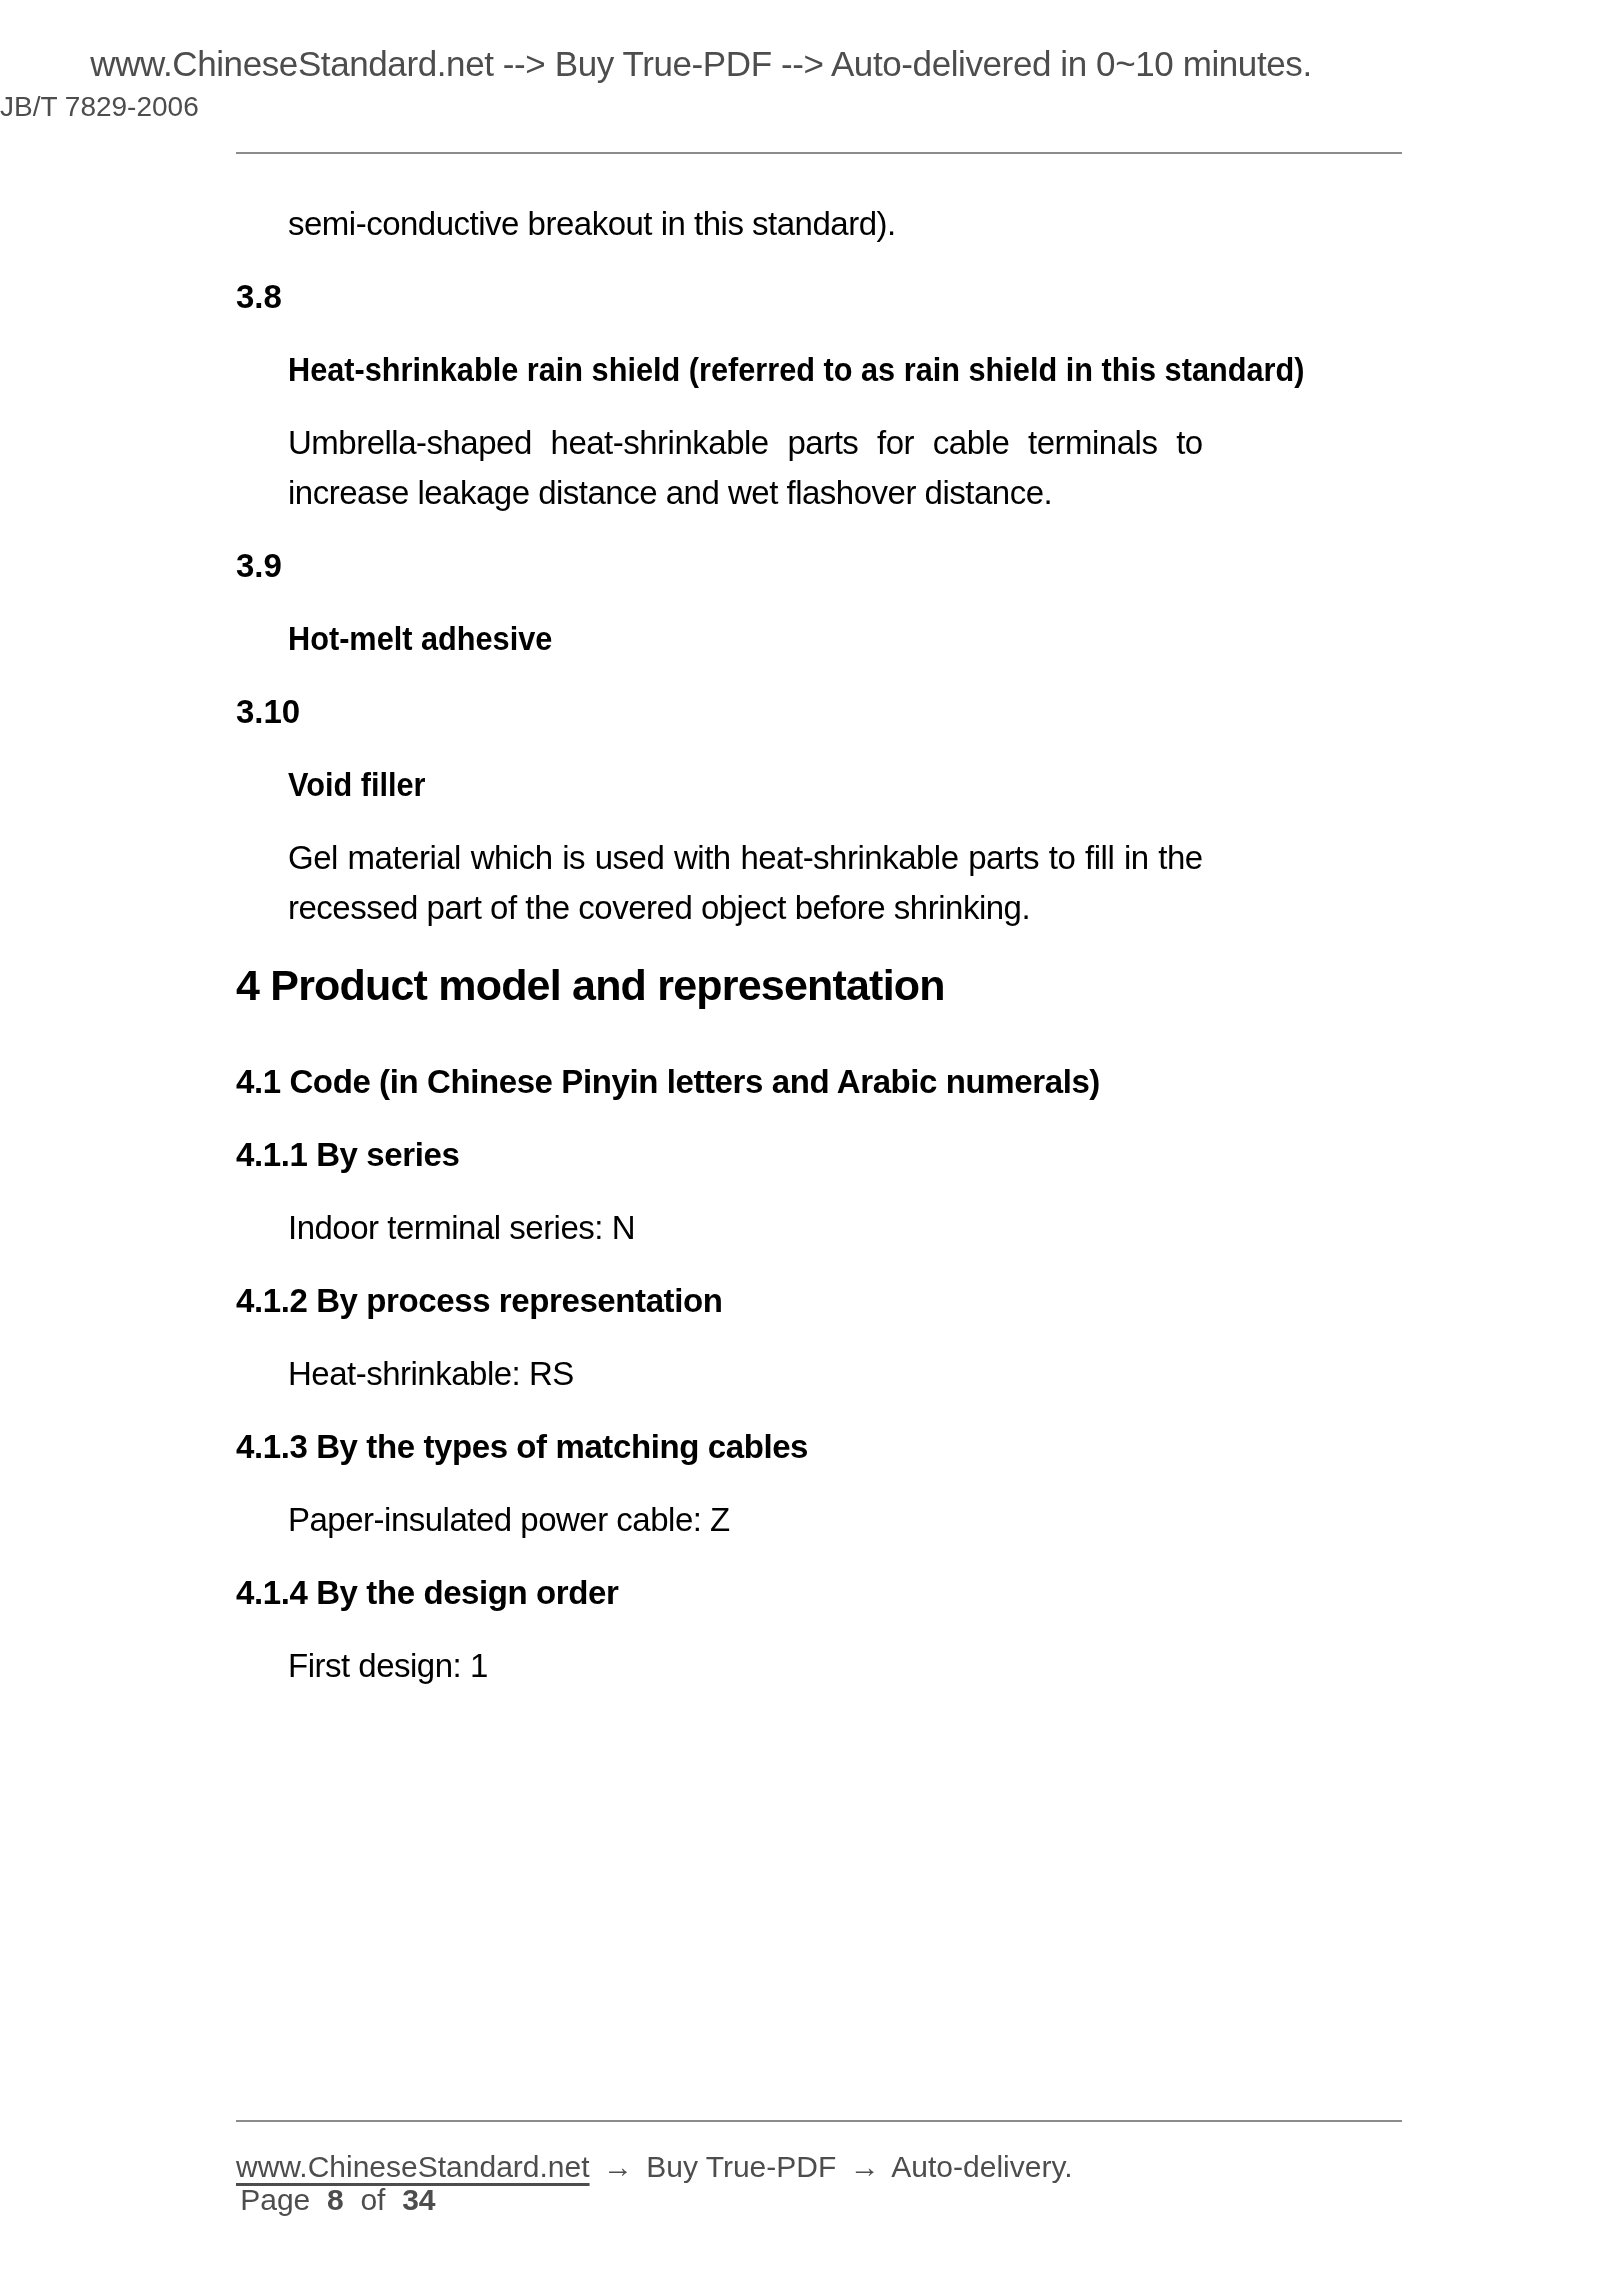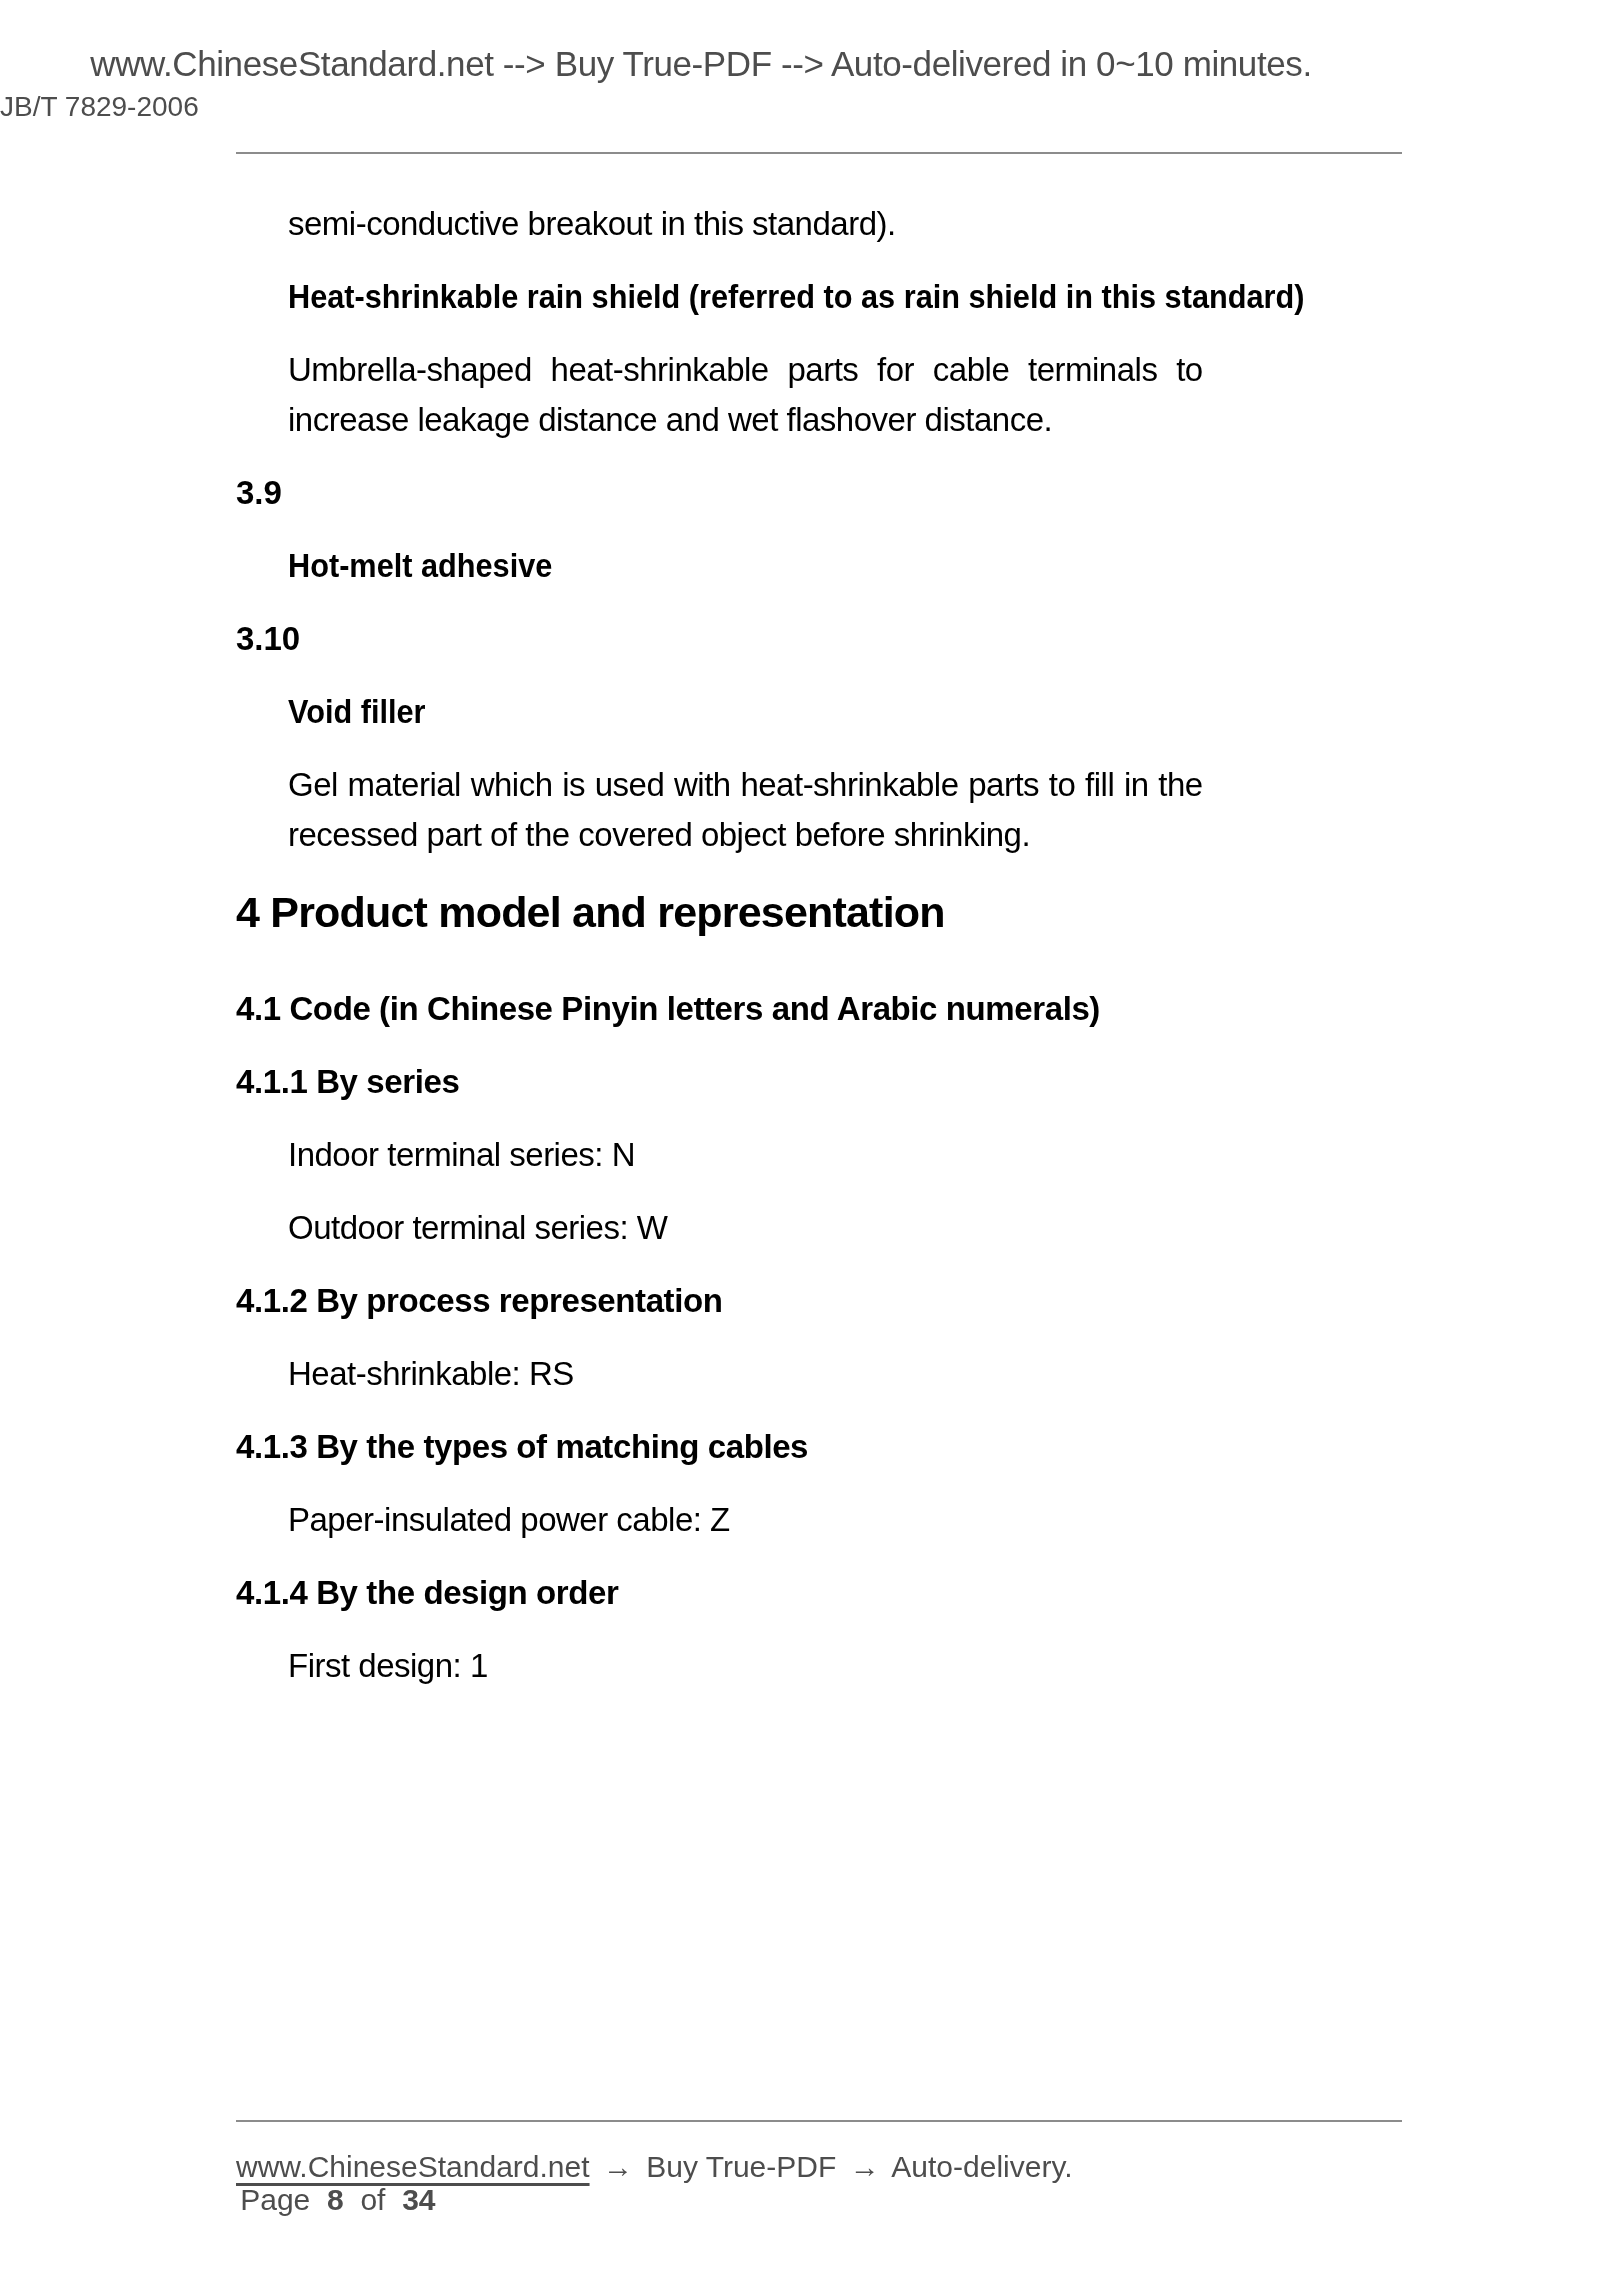--- a/index.html
+++ b/index.html
@@ -123,32 +123,32 @@
 
   <div class="banner">www.ChineseStandard.net --&gt; Buy True-PDF --&gt; Auto-delivered in 0~10 minutes.</div>
 
   <div class="docnum">JB/T 7829-2006</div>
 
   <hr class="top-rule">
 
   <div class="content">
 
   <div class="blk-para">semi-conductive breakout in this standard).</div>
+      <div class="blk-secnum">3.8</div>
       <div class="blk-term">Heat-shrinkable rain shield (referred to as rain shield in this standard)</div>
       <div class="blk-para">Umbrella-shaped heat-shrinkable parts for cable terminals to increase leakage distance and wet flashover distance.</div>
       <div class="blk-secnum">3.9</div>
       <div class="blk-term">Hot-melt adhesive</div>
       <div class="blk-secnum">3.10</div>
       <div class="blk-term">Void filler</div>
       <div class="blk-para">Gel material which is used with heat-shrinkable parts to fill in the recessed part of the covered object before shrinking.</div>
       <div class="blk-h1">4 Product model and representation</div>
       <div class="blk-h2">4.1 Code (in Chinese Pinyin letters and Arabic numerals)</div>
       <div class="blk-h3">4.1.1 By series</div>
       <div class="blk-para">Indoor terminal series: N</div>
-      <div class="blk-para">Outdoor terminal series: W</div>
       <div class="blk-h3">4.1.2 By process representation</div>
       <div class="blk-para">Heat-shrinkable: RS</div>
       <div class="blk-h3">4.1.3 By the types of matching cables</div>
       <div class="blk-para">Paper-insulated power cable: Z</div>
       <div class="blk-h3">4.1.4 By the design order</div>
       <div class="blk-para">First design: 1</div>
     </div>
 
   <div class="footer">
     <hr class="footer-rule">

